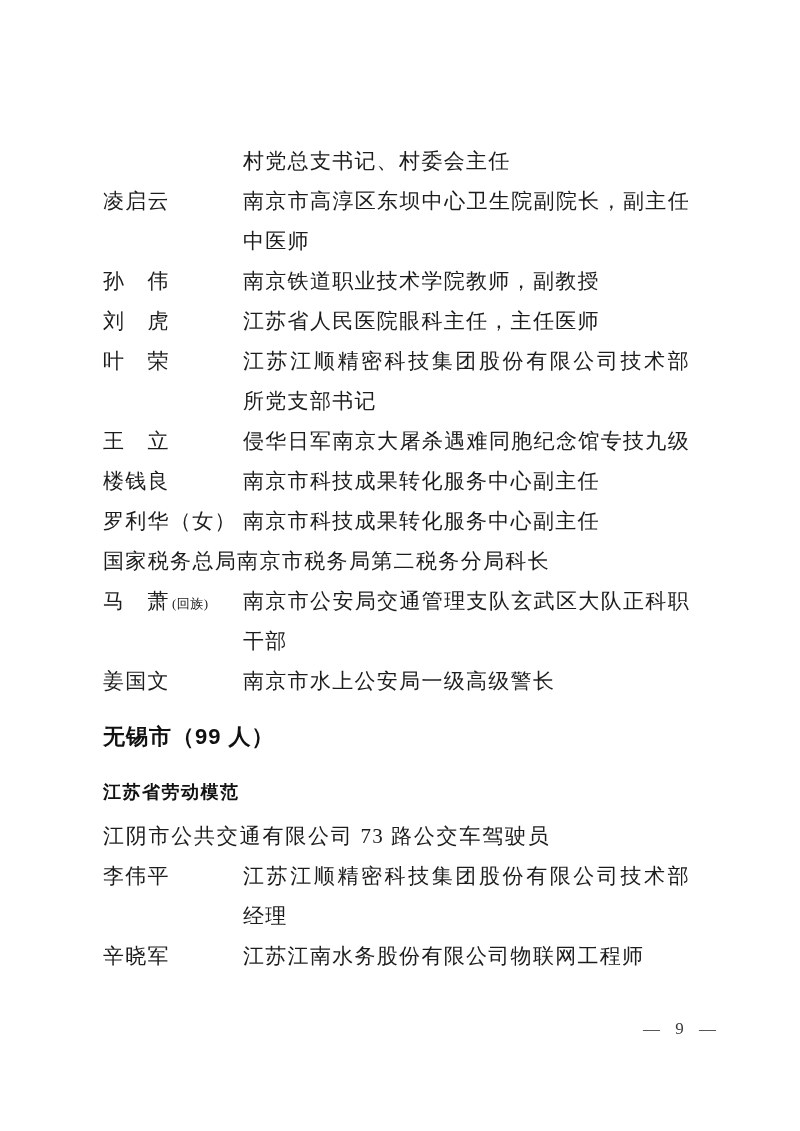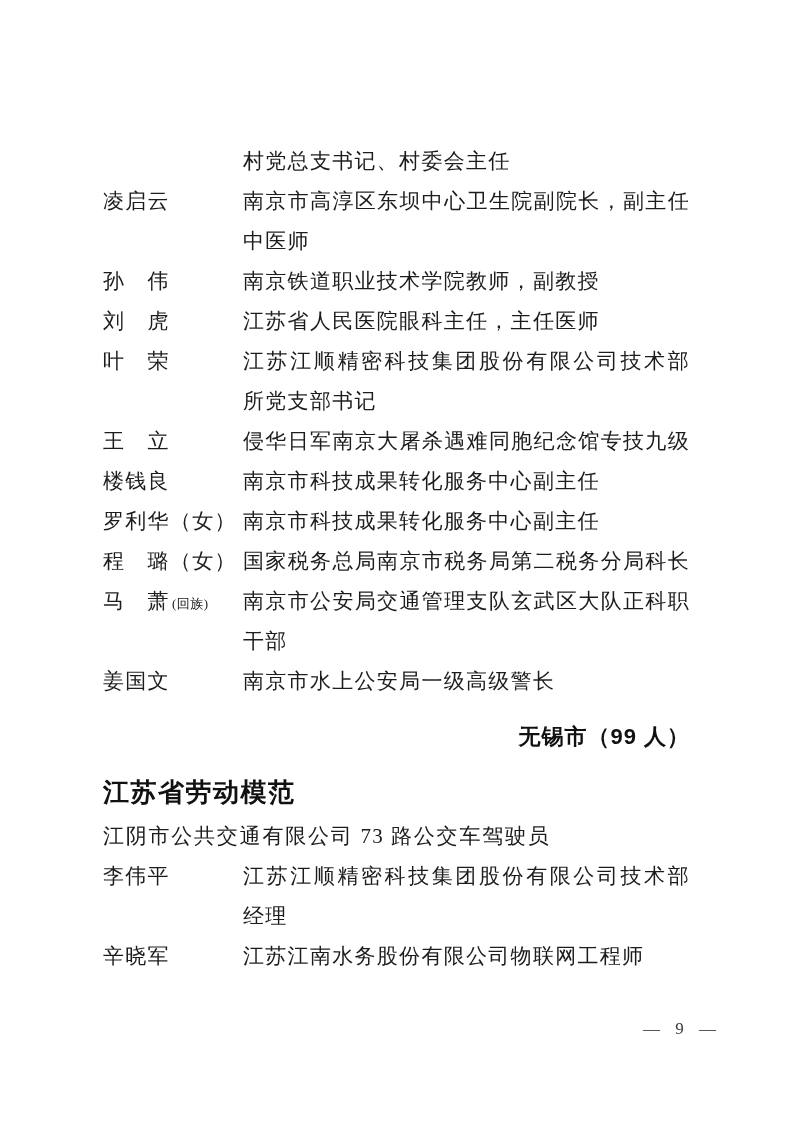--- a/index.html
+++ b/index.html
@@ -53,28 +53,28 @@
     text-align: justify;
     text-align-last: justify;
   }
   .city-heading {
     margin: 16px 0 0 0;
     font-family: "Liberation Sans", "DejaVu Sans", sans-serif;
     font-weight: bold;
     font-size: 22px;
     line-height: 40px;
     letter-spacing: 1px;
-    text-align: right;
+    text-align: left;
     color: #111;
   }
   .award-heading {
     margin: 15px 0 4px 0;
     font-family: "Liberation Sans", "DejaVu Sans", sans-serif;
     font-weight: bold;
-    font-size: 26px;
+    font-size: 18px;
     line-height: 40px;
     letter-spacing: 1.5px;
     text-align: left;
     color: #111;
   }
   .page-number {
     position: absolute;
     top: 1019px;
     right: 123px;
     font-size: 17px;
@@ -134,21 +134,20 @@
             <div class="desc-line">南京市科技成果转化服务中心副主任</div>
           </div>
         </div>
         <div class="entry">
           <div class="name-col">罗利华（女）</div>
           <div class="desc-col">
             <div class="desc-line">南京市科技成果转化服务中心副主任</div>
           </div>
         </div>
         <div class="entry">
-          <div class="name-col">程　璐（女）</div>
           <div class="desc-col">
             <div class="desc-line fill">国家税务总局南京市税务局第二税务分局科长</div>
           </div>
         </div>
         <div class="entry">
           <div class="name-col">马　萧<span class="name-suffix">(回族)</span></div>
           <div class="desc-col">
             <div class="desc-line fill">南京市公安局交通管理支队玄武区大队正科职</div>
             <div class="desc-line">干部</div>
           </div>

